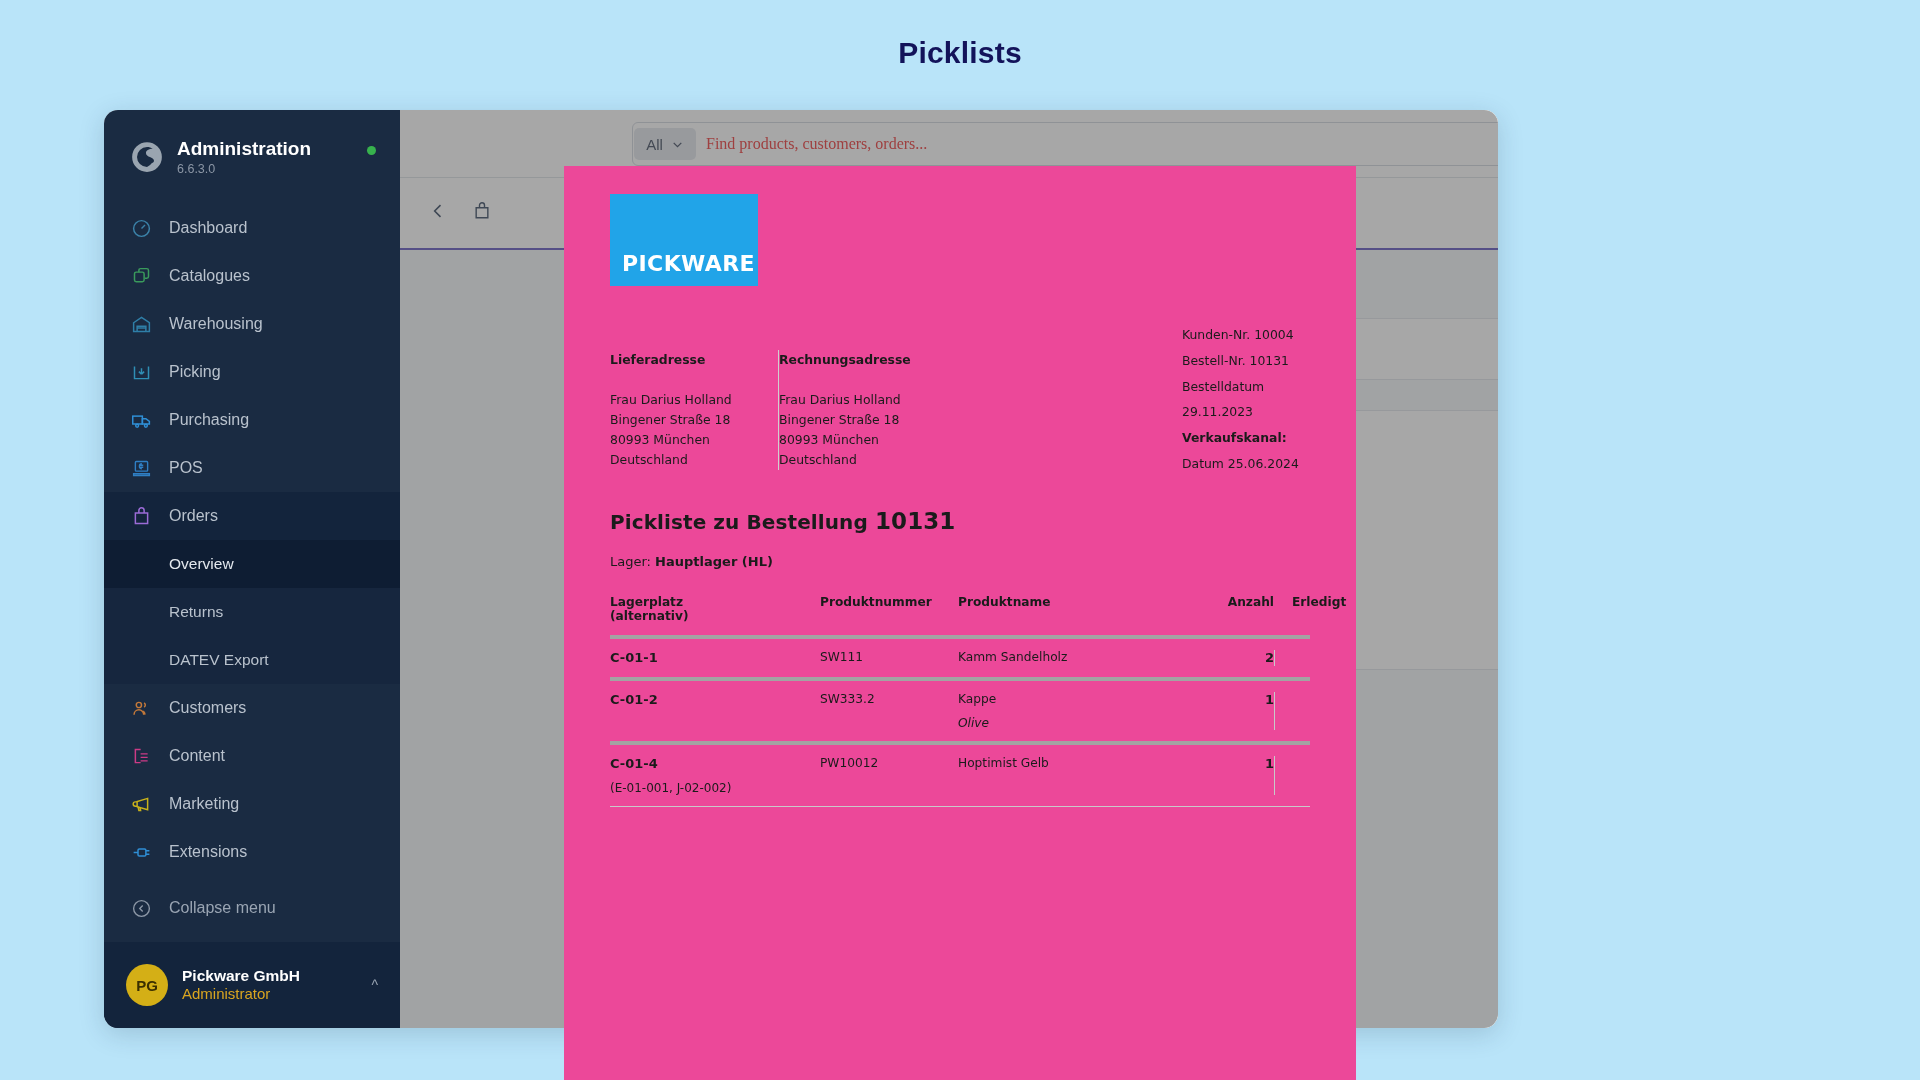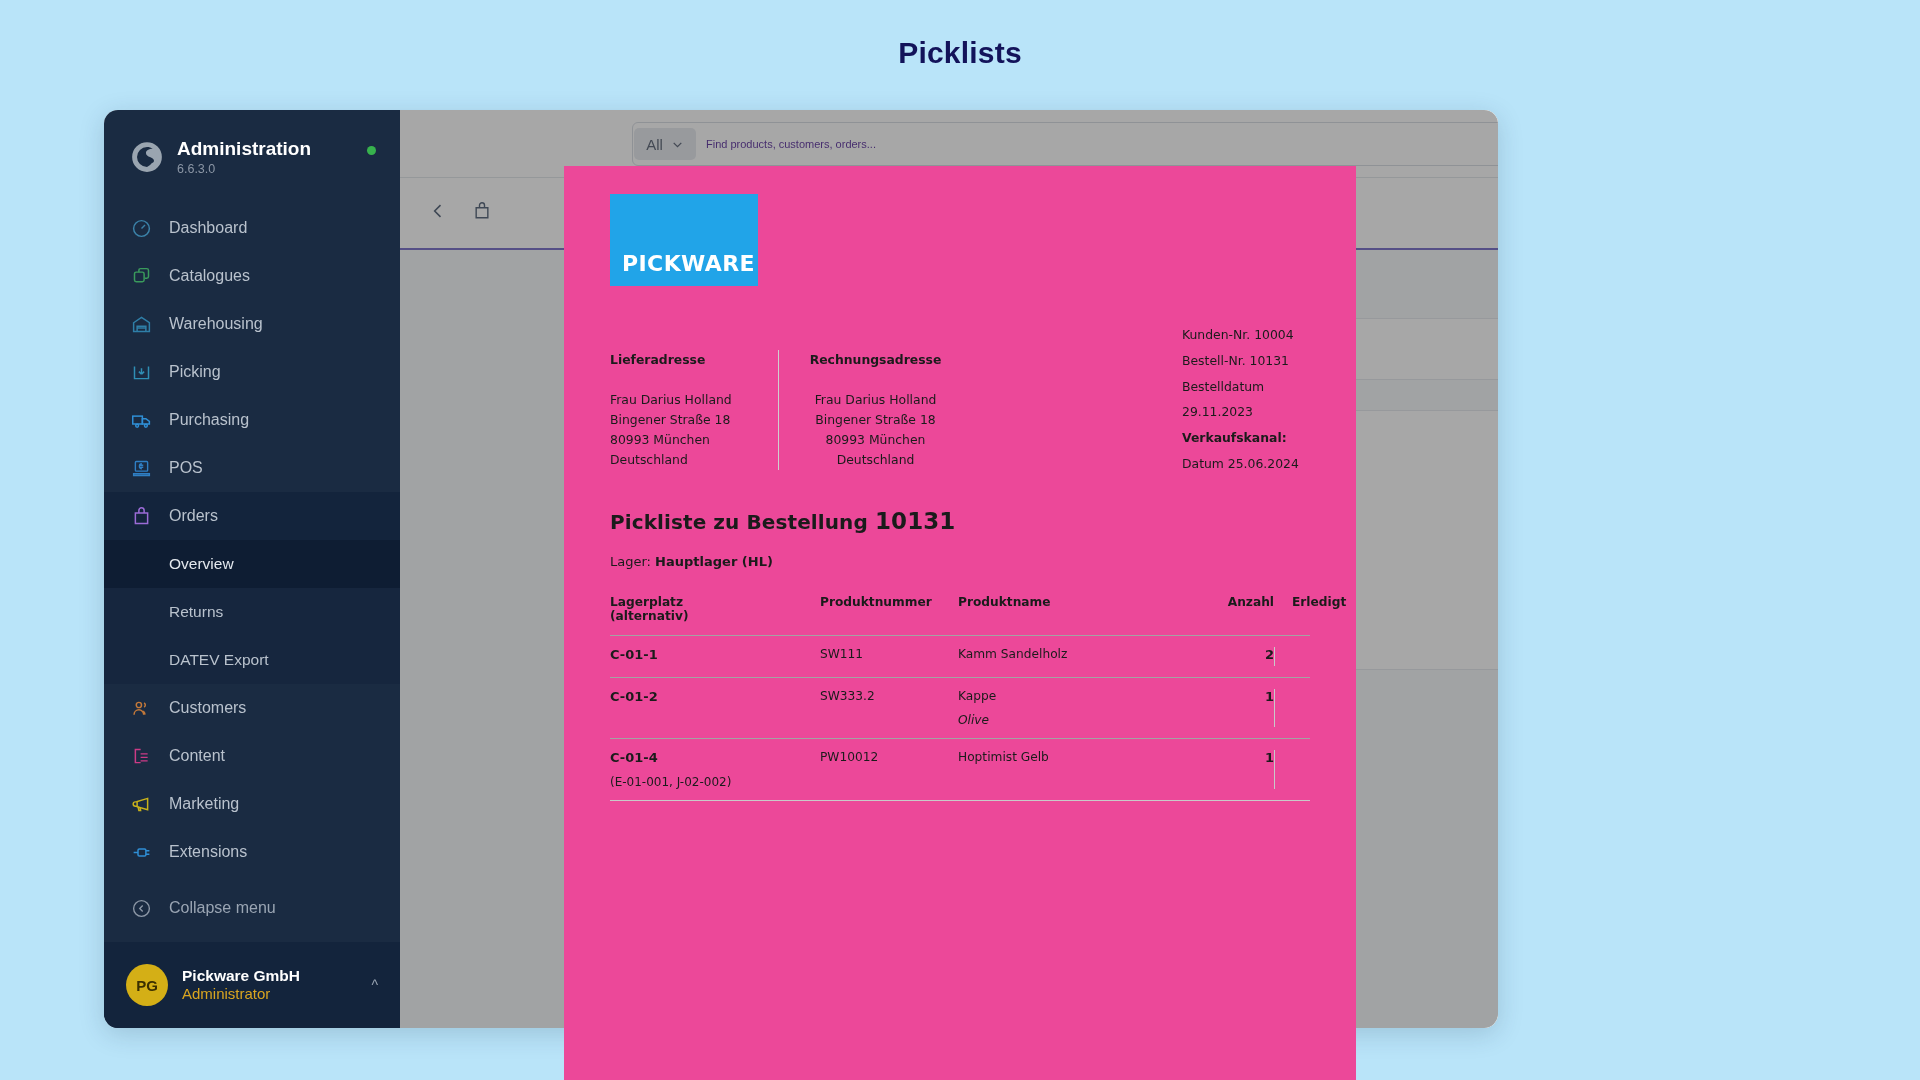--- a/index.html
+++ b/index.html
@@ -94,21 +94,21 @@
     width: 950px; height: 44px;
     border: 1px solid #d3d9e0; border-radius: 6px;
     background: #fff; display: flex; align-items: center; padding: 0 1px;
   }
   #search-scope {
     height: 32px; min-width: 62px; border-radius: 5px;
     background: #e4e8ed; color: #4a5568;
     display: flex; align-items: center; justify-content: center;
     gap: 8px; font-size: 15px; padding: 0 11px; margin-right: 10px;
   }
-  #search-input-text { font-size: 11px; color: #4c1d95; }
+  #search-input-text { font-size: 16px; color: #ef4444; font-family: Liberation Serif, serif; }
   #search-icon-r { margin-left: auto; margin-right: 12px; color: #3e4b5b; }
 
   .tb-icon { position: absolute; top: 22px; width: 24px; height: 24px; color: #2c3a4b; }
   #bell-icon { right: 108px; }
   #help-icon { right: 58px; }
   #bell-dot {
     position: absolute; top: 18px; right: 104px;
     width: 11px; height: 11px; border-radius: 50%; background: #c91432;
   }
 
@@ -181,21 +181,21 @@
   }
   #doc-inner { padding: 28px 46px 0 46px; }
   #pw-logo {
     width: 148px; height: 92px; background: #21a4e8;
     display: flex; align-items: flex-end; padding: 0 0 10px 12px;
   }
   #pw-logo span { color: #fff; font-size: 22px; font-weight: 700; letter-spacing: .4px; }
 
   #addr-row { display: flex; margin-top: 64px; position: relative; }
   .addr-col { width: 168px; font-size: 12.4px; line-height: 1.62; }
-  .addr-col.second { padding-left: 26px; border-left: 1px solid #cfcfcf; text-align: center; }
+  .addr-col.second { border-left: 1px solid #cfcfcf; }
   .addr-h { font-weight: 700; font-size: 12.4px; margin-bottom: 20px; }
   #meta-col {
     position: absolute; left: 572px; top: -28px;
     font-size: 12.4px; line-height: 2.08;
   }
   #meta-col .b { font-weight: 700; }
 
   #doc-title { margin-top: 38px; font-size: 20px; font-weight: 700; letter-spacing: .1px; }
   #doc-title .num { font-size: 23px; }
   #doc-lager { margin-top: 20px; font-size: 13px; }
@@ -203,21 +203,21 @@
 
   #picktable { margin-top: 26px; width: 700px; font-size: 12.2px; }
   #picktable .hrow {
     display: grid; grid-template-columns: 210px 138px 244px 72px 36px;
     font-weight: 700; padding-bottom: 12px;
   }
   #picktable .hrow .r { text-align: right; }
   #picktable .hrow .erl { padding-left: 18px; }
   #picktable .brow {
     display: grid; grid-template-columns: 210px 138px 244px 72px 36px;
-    border-top: 1px solid #a3a3a3;
+    border-top: 4px solid #a3a3a3;
     min-height: 42px; padding: 11px 0 11px 0;
   }
   #picktable .brow:last-child { border-bottom: 1px solid #c9c9c9; }
   #picktable .bin { font-weight: 700; font-size: 13px; }
   #picktable .alt { font-weight: 400; font-size: 12px; margin-top: 10px; }
   #picktable .qty { text-align: right; font-weight: 700; font-size: 13px; }
   #picktable .variant { font-style: italic; margin-top: 10px; }
   #picktable .erl-cell { border-left: 1px solid #c9c9c9; }
   #picktable .tbl-body { position: relative; }
   #doc-title, #doc-lager, #picktable { }

